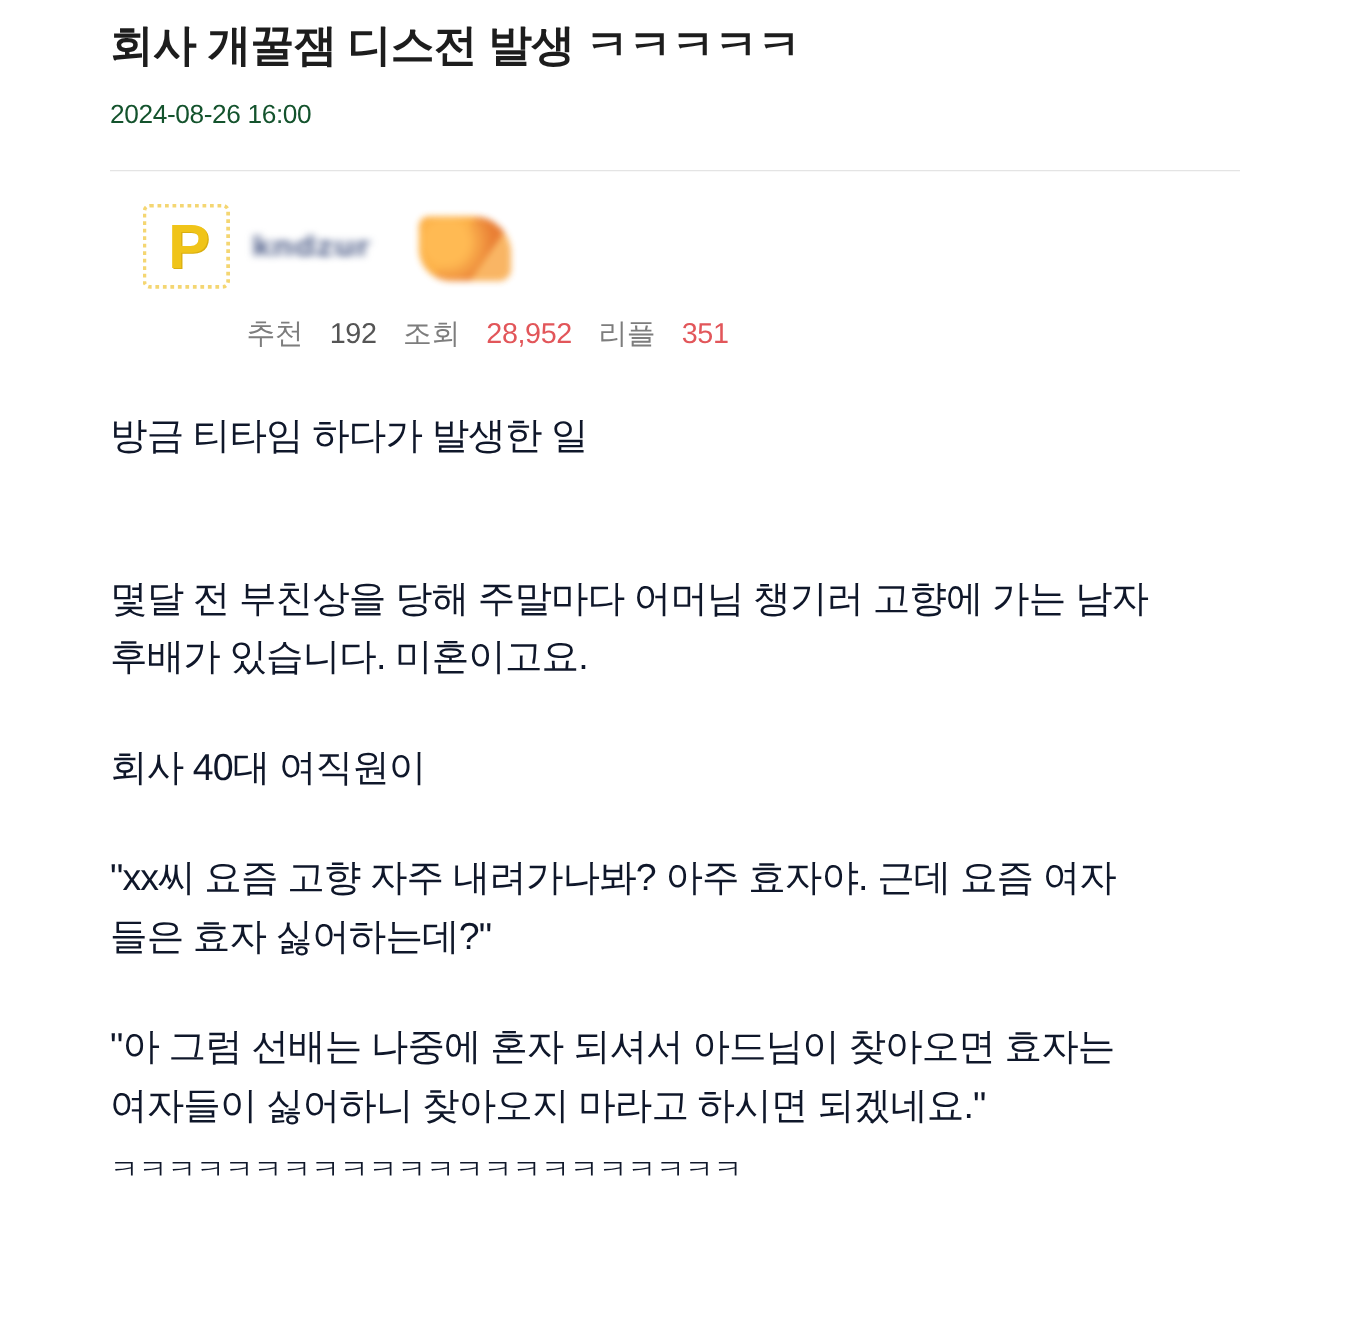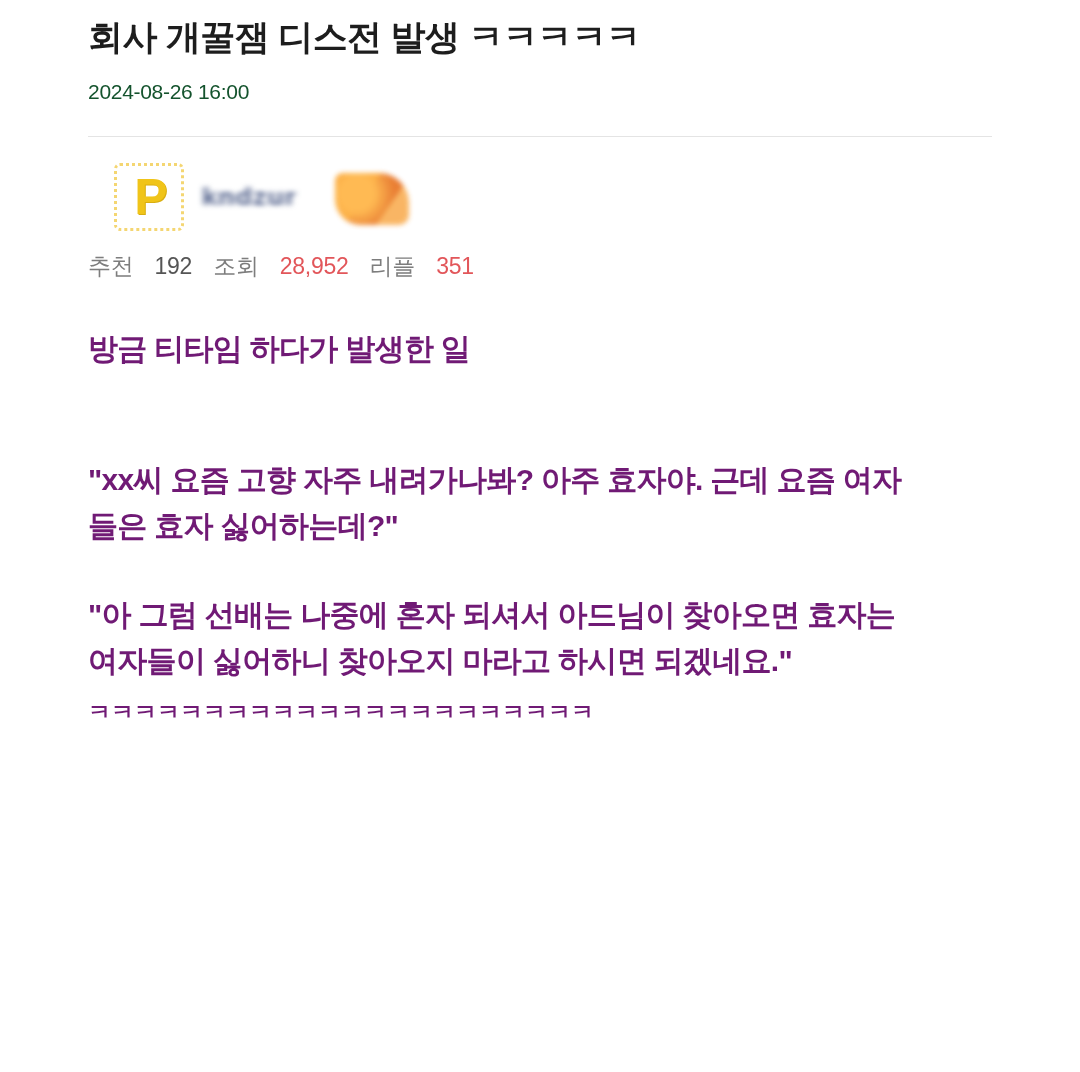--- a/index.html
+++ b/index.html
@@ -113,39 +113,38 @@
     background:
       radial-gradient(circle at 30% 40%, #ffb74a 0 28%, rgba(255,183,74,0) 62%),
       linear-gradient(125deg, #f79a2b 0 42%, #e8782a 42% 70%, #f9b25c 70% 100%);
     border-radius: 8px 30px 10px 26px;
     filter: blur(2.6px);
     opacity: 0.95;
   }
 
   
   .stats {
-    text-align: left;
+    text-align: center;
     font-size: 23px;
     color: #7d7d7d;
     letter-spacing: -0.3px;
     padding-top: 16px;
     padding-right: 300px;
   }
   .stats .num-dark { color: #555555; }
   .stats .num-red { color: #e2565a; }
   .stats .sep { display: inline-block; width: 9px; }
 
   
   .post-body {
     padding-top: 44px;
     font-size: 30px;
     line-height: 1.55;
-    color: #701a75;
+    color: #0f172a;
     letter-spacing: -0.7px;
-    font-weight: bold;
   }
   .para {
     margin: 0 0 42px 0;
     white-space: pre-line;
   }
   .para.tight { margin-bottom: 10px; }
   .para.gap-big { margin-bottom: 84px; }
   .kkk-line {
     font-size: 23px;
     letter-spacing: 0px;
@@ -185,20 +184,23 @@
     <span class="sep"></span>
     <span class="num-red">28,952</span>
     <span class="sep"></span>
     <span>리플</span>
     <span class="sep"></span>
     <span class="num-red">351</span>
   </div>
 
   <div class="post-body">
     <p class="para gap-big">방금 티타임 하다가 발생한 일</p>
+    <p class="para">몇달 전 부친상을 당해 주말마다 어머님 챙기러 고향에 가는 남자
+후배가 있습니다. 미혼이고요.</p>
+    <p class="para">회사 40대 여직원이</p>
     <p class="para">"xx씨 요즘 고향 자주 내려가나봐? 아주 효자야. 근데 요즘 여자
 들은 효자 싫어하는데?"</p>
     <p class="para tight">"아 그럼 선배는 나중에 혼자 되셔서 아드님이 찾아오면 효자는
 여자들이 싫어하니 찾아오지 마라고 하시면 되겠네요."</p>
     <p class="kkk-line">ㅋㅋㅋㅋㅋㅋㅋㅋㅋㅋㅋㅋㅋㅋㅋㅋㅋㅋㅋㅋㅋㅋ</p>
   </div>
 
 </div>
 
 </body></html>

